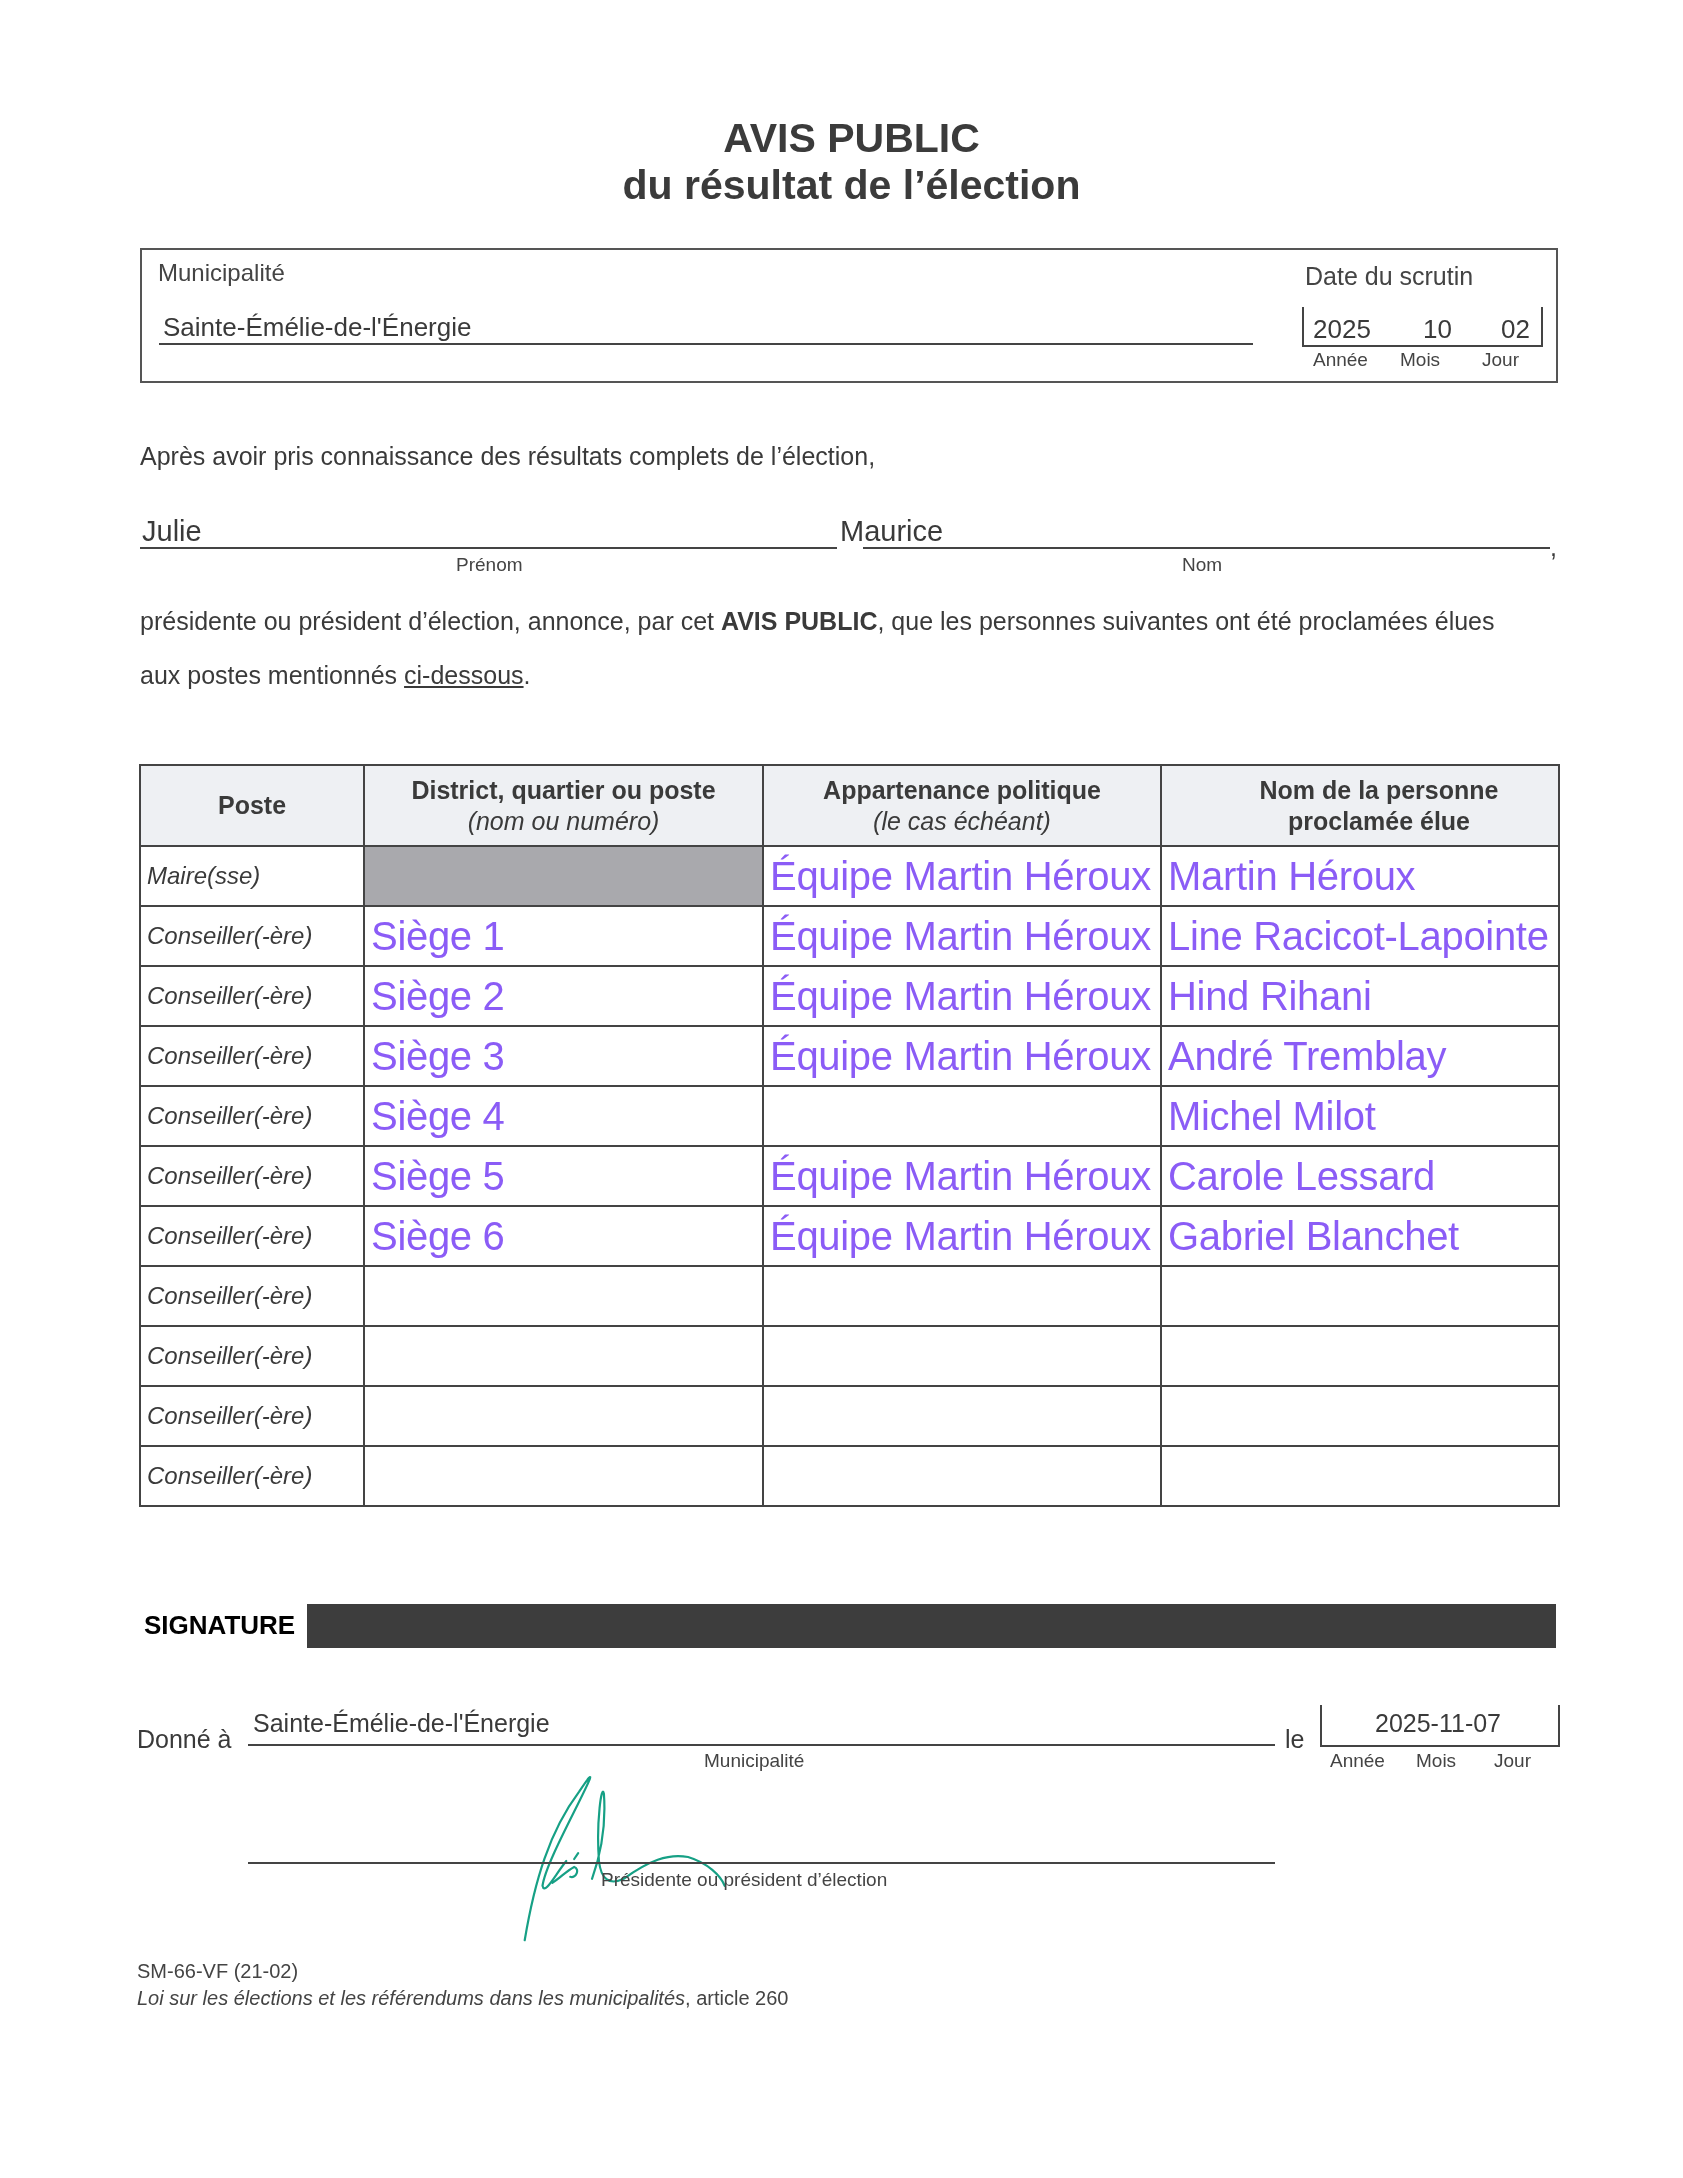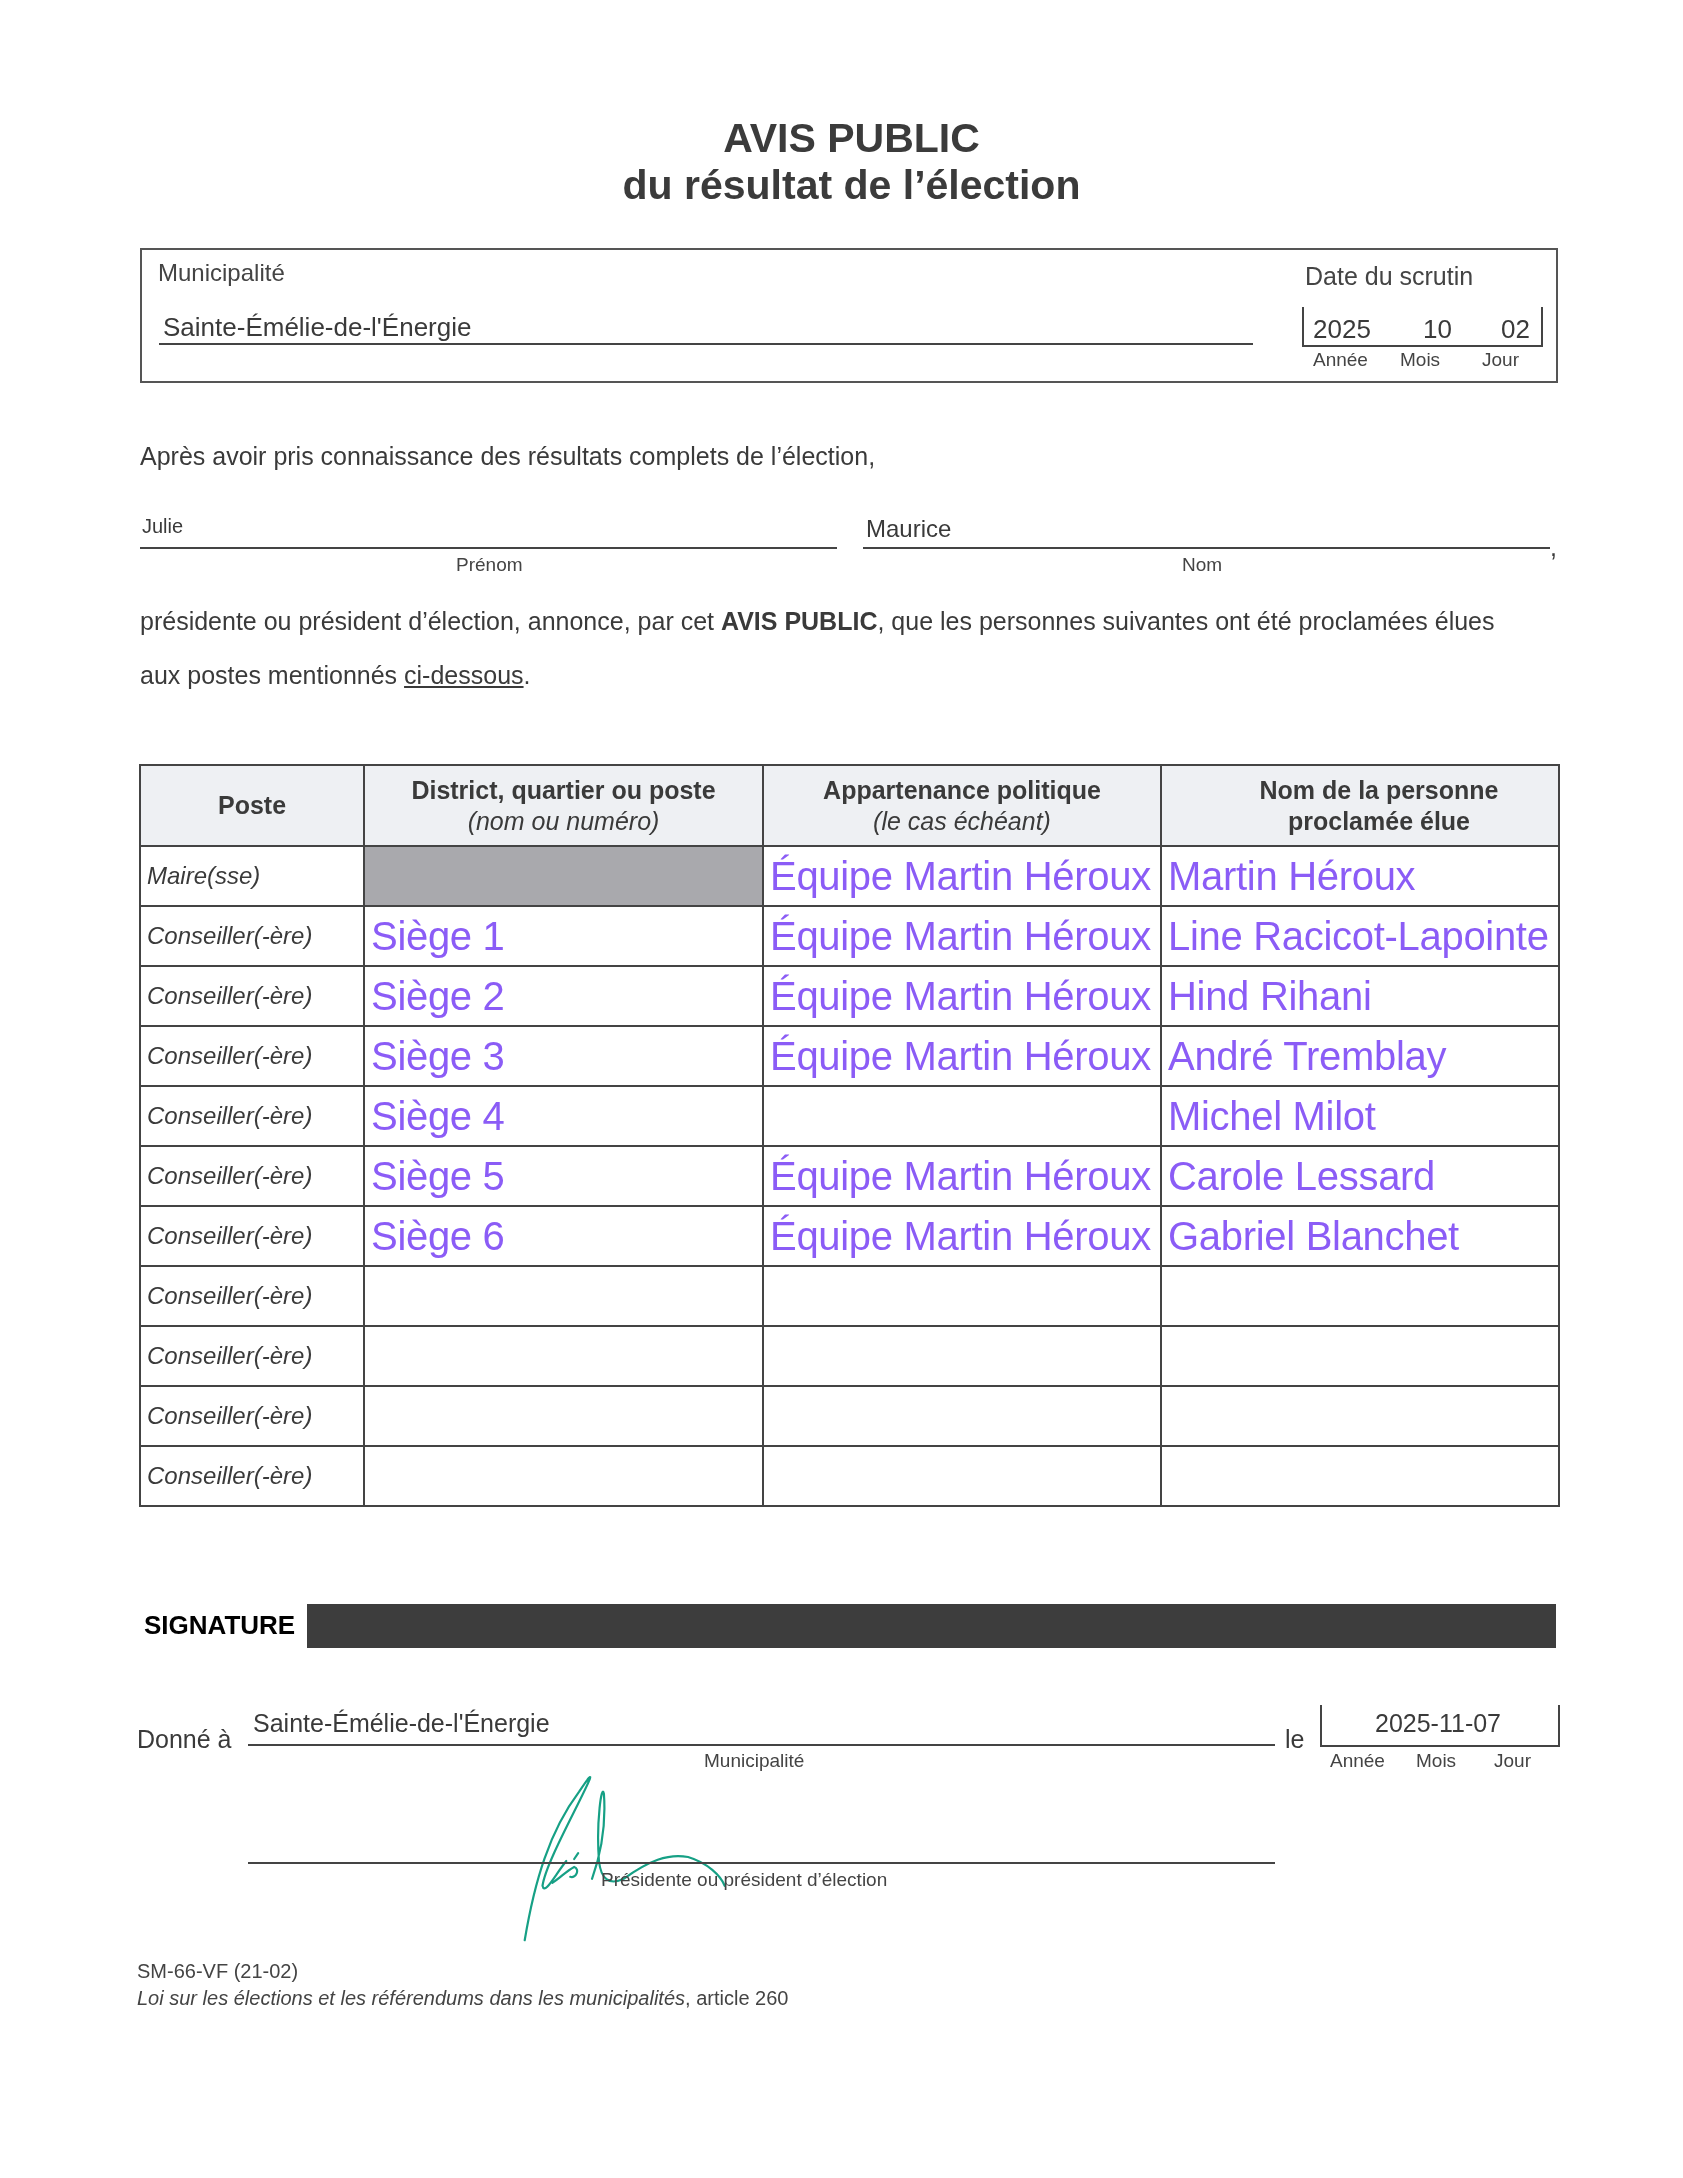--- a/index.html
+++ b/index.html
@@ -59,25 +59,25 @@
 <div class="abs date-box" style="left:1302px; top:307px; width:237px; height:38px;"></div>
 <div class="abs val" style="left:1313px; top:314px;">2025</div>
 <div class="abs val" style="left:1423px; top:314px;">10</div>
 <div class="abs val" style="left:1501px; top:314px;">02</div>
 <div class="abs small" style="left:1313px; top:349px;">Année</div>
 <div class="abs small" style="left:1400px; top:349px;">Mois</div>
 <div class="abs small" style="left:1482px; top:349px;">Jour</div>
 
 <div class="abs body-text" style="left:140px; top:442px;">Après avoir pris connaissance des résultats complets de l’élection,</div>
 
-<div class="abs val" style="left:142px; top:515px; font-size:20px;">Julie</div>
+<div class="abs val" style="left:142px; top:515px; font-size:29px;">Julie</div>
 <div class="abs uline" style="left:140px; top:547px; width:697px;"></div>
 <div class="abs small" style="left:456px; top:554px;">Prénom</div>
 
-<div class="abs val" style="left:866px; top:515px; font-size:24px;">Maurice</div>
+<div class="abs val" style="left:840px; top:515px; font-size:29px;">Maurice</div>
 <div class="abs uline" style="left:863px; top:547px; width:687px;"></div>
 <div class="abs body-text" style="left:1550px; top:533px;">,</div>
 <div class="abs small" style="left:1182px; top:554px;">Nom</div>
 
 <div class="abs body-text" style="left:140px; top:607px; white-space:nowrap;"><span>présidente ou président d’élection, annonce, par cet </span><b>AVIS PUBLIC</b><span>, que les personnes suivantes ont été proclamées élues</span></div>
 <div class="abs body-text" style="left:140px; top:661px; white-space:nowrap;"><span>aux postes mentionnés </span><span style="text-decoration:underline;">ci-dessous</span><span>.</span></div>
 
 <table class="results">
   <colgroup>
     <col style="width:224px">

